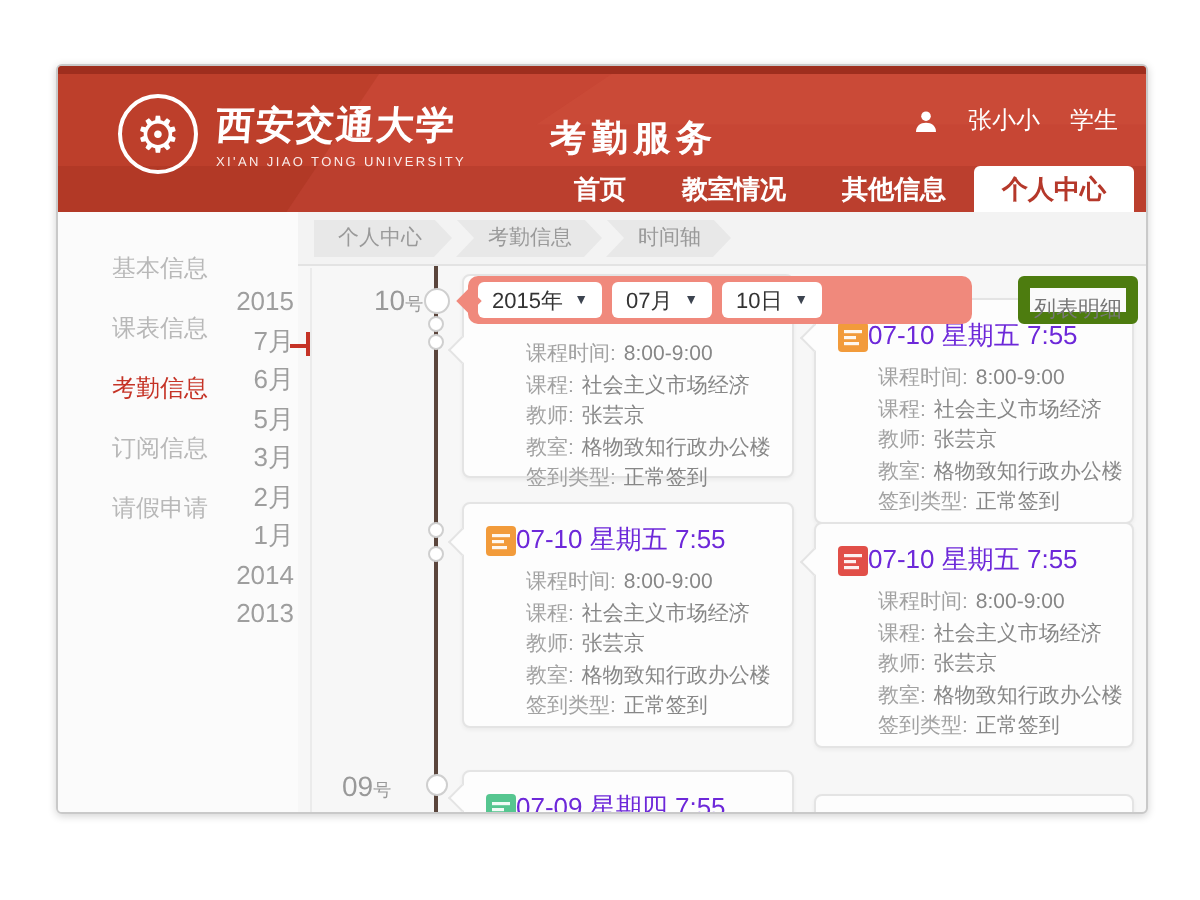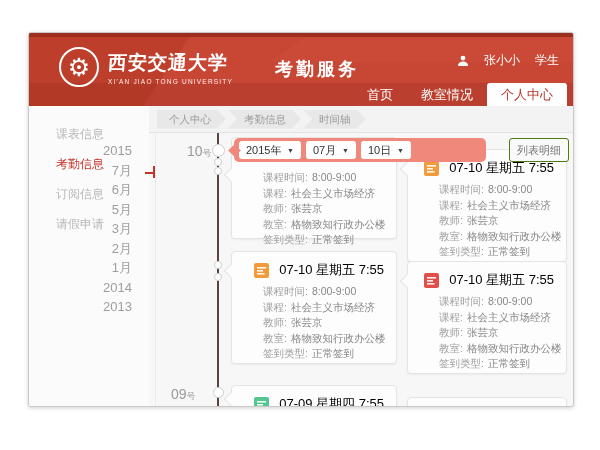--- a/index.html
+++ b/index.html
@@ -21,54 +21,54 @@
   .hdr-navband{position:absolute;left:0;right:0;bottom:0;height:23px;background:rgba(90,10,0,.10);}
   .logo-wrap{position:absolute;left:30px;top:14px;display:flex;align-items:center;}
   .logo-circle{width:36px;height:36px;border:2px solid #fff;border-radius:50%;display:flex;align-items:center;justify-content:center;}
   .logo-circle::before{content:"\2699";color:#fff;font-size:25px;line-height:1;font-family:"DejaVu Sans",sans-serif;}
   .uni-block{margin-left:9px;color:#fff;}
   .uni-cn{font-size:19px;font-weight:bold;letter-spacing:1px;transform:skewX(-4deg);font-family:"Liberation Serif","DejaVu Serif",serif;}
   .uni-en{font-size:6.5px;letter-spacing:1.2px;color:rgba(255,255,255,.9);margin-top:2px;}
   .svc-title{position:absolute;left:202px;top:24px;color:#fff;font-size:18px;font-weight:bold;letter-spacing:3px;margin-left:44px;}
   .user-box{position:absolute;right:14px;top:19px;display:flex;align-items:center;gap:15px;color:#fff;font-size:12px;}
   .user-box svg{width:12px;height:12px;}
-  .nav{position:absolute;right:6px;bottom:0;display:flex;align-items:flex-end;}
+  .nav{position:absolute;right:6px;bottom:0;display:flex;align-items:flex-end;font-weight:bold;}
   .nav-item{height:23px;line-height:23px;padding:0 14px;color:#fff;font-size:13px;cursor:pointer;}
   .nav-item.active{background:#fff;color:#b5382a;border-radius:3px 3px 0 0;}
   
   .crumb-bar{position:absolute;left:120px;top:73px;right:0;height:27px;background:#f3f3f3;border-bottom:1px solid #e3e3e3;display:flex;align-items:center;padding-left:8px;box-sizing:border-box;}
   .crumb{height:19px;line-height:19px;font-size:10.5px;color:#9a9a9a;background:#e8e8e8;padding:0 15px 0 12px;margin-right:2px;clip-path:polygon(0 0,calc(100% - 9px) 0,100% 50%,calc(100% - 9px) 100%,0 100%);}
   .crumb+.crumb{clip-path:polygon(0 0,calc(100% - 9px) 0,100% 50%,calc(100% - 9px) 100%,0 100%,9px 50%);padding-left:16px;}
   
   .side{position:absolute;left:0;top:73px;width:120px;bottom:0;background:#fbfbfb;}
   .side-item{height:30px;line-height:30px;padding-left:27px;font-size:12px;color:#b8b8b8;cursor:pointer;}
   .side-item.active{color:#c53326;}
   .side-items{margin-top:13px;}
   
-  .axis-col{position:absolute;left:55px;top:108px;width:48px;text-align:right;font-size:13px;line-height:19.5px;color:#9e9e9e;}
+  .axis-col{position:absolute;left:70px;top:108px;width:48px;text-align:right;font-size:13px;line-height:19.5px;color:#9e9e9e;}
   .axis-col div{cursor:pointer;}
   .axis-sep{position:absolute;left:126px;top:101px;bottom:0;width:1px;background:#ebebeb;}
   .tick-h{position:absolute;left:116px;top:139px;width:8px;height:2px;background:#c53326;}
   .tick-v{position:absolute;left:124px;top:133px;width:2px;height:12px;background:#c53326;}
   .day-marker{position:absolute;color:#999;}
   .day-marker .d{font-size:14px;}
   .day-marker .s{font-size:9px;}
   .tl-line{position:absolute;left:188px;top:100px;bottom:0;width:2px;background:#5a453c;}
   .dot{position:absolute;background:#fff;border:1px solid #cfcfcf;border-radius:50%;box-sizing:border-box;z-index:2;}
   
   .filter-pill{position:absolute;left:205px;top:105px;width:252px;height:24px;background:#f0897c;border-radius:5px;display:flex;align-items:center;gap:5px;padding:0 5px;box-sizing:border-box;z-index:6;text-align:center;}
   .filter-pill .ptail{position:absolute;left:-4px;top:8px;width:9px;height:9px;background:#f0897c;transform:rotate(45deg);}
   .f-select{height:18px;background:#fff;border-radius:3px;display:flex;align-items:center;justify-content:space-between;padding:0 7px;box-sizing:border-box;font-size:11px;color:#333;cursor:pointer;}
   .f-select .caret{font-size:7px;color:#3d4450;margin-left:4px;}
   .w62{width:62px}.w50{width:50px}.w64{width:64px}
-  .list-btn{position:absolute;left:480px;top:105px;width:60px;height:24px;background:#fafafa;border:1px solid #4d7c0f;border-radius:3px;font-size:11px;color:#777;text-align:center;line-height:22px;box-sizing:border-box;cursor:pointer;z-index:6;}
+  .list-btn{position:absolute;left:480px;top:105px;width:60px;height:24px;background:#fafafa;border:6px solid #4d7c0f;border-radius:3px;font-size:11px;color:#777;text-align:center;line-height:22px;box-sizing:border-box;cursor:pointer;z-index:6;}
   
   .card{position:absolute;background:#fdfdfd;border:1px solid #e4e4e4;border-radius:4px;box-shadow:0 1px 2px rgba(0,0,0,.05);box-sizing:border-box;z-index:3;cursor:pointer;}
   .tail{position:absolute;left:-6px;width:9px;height:9px;background:#fdfdfd;border-left:1px solid #e4e4e4;border-bottom:1px solid #e4e4e4;transform:rotate(45deg);}
-  .card-header{display:flex;align-items:center;gap:10px;padding:9px 12px 2px 11px;font-size:13px;color:#000000;justify-content:flex-end;}
+  .card-header{display:flex;align-items:center;gap:0;padding:9px 12px 2px 11px;font-size:13px;color:#6d28d9;}
   .status-icon{width:15px;height:15px;flex:0 0 15px;}
   .status-icon .bg{rx:2px;}
   .icon-orange .bg{fill:#f29b3b}.icon-red .bg{fill:#e14f48}.icon-green .bg{fill:#56c690}
   .status-icon .w{fill:#ffffff;opacity:.92}
   .fields{padding:3px 10px 8px 31px;}
   .row{font-size:10.5px;line-height:15.5px;white-space:nowrap;}
   .lbl{color:#a2a2a2;margin-right:4px;margin-top:28px;}
   .val{color:#878787;}
   .fields-solo{padding-top:32px;}
 </style>
@@ -97,26 +97,28 @@
           <circle cx="6" cy="3.1" r="2.4" fill="#fff"></circle>
           <path d="M1 11c0-3 2.2-4.6 5-4.6S11 8 11 11z" fill="#fff"></path>
         </svg>
       <span>张小小</span>
       <span>学生</span>
     </div>
 
     <div class="nav">
       <div class="nav-item">首页</div>
       <div class="nav-item">教室情况</div>
+      <div class="nav-item">其他信息</div>
       <div class="nav-item active">个人中心</div>
     </div>
   </div>
 
   <div class="side">
     <div class="side-items">
+      <div class="side-item">基本信息</div>
       <div class="side-item">课表信息</div>
       <div class="side-item active">考勤信息</div>
       <div class="side-item">订阅信息</div>
       <div class="side-item">请假申请</div>
     </div>
   </div>
 
   <div class="crumb-bar">
     <div class="crumb">个人中心</div>
     <div class="crumb">考勤信息</div>

